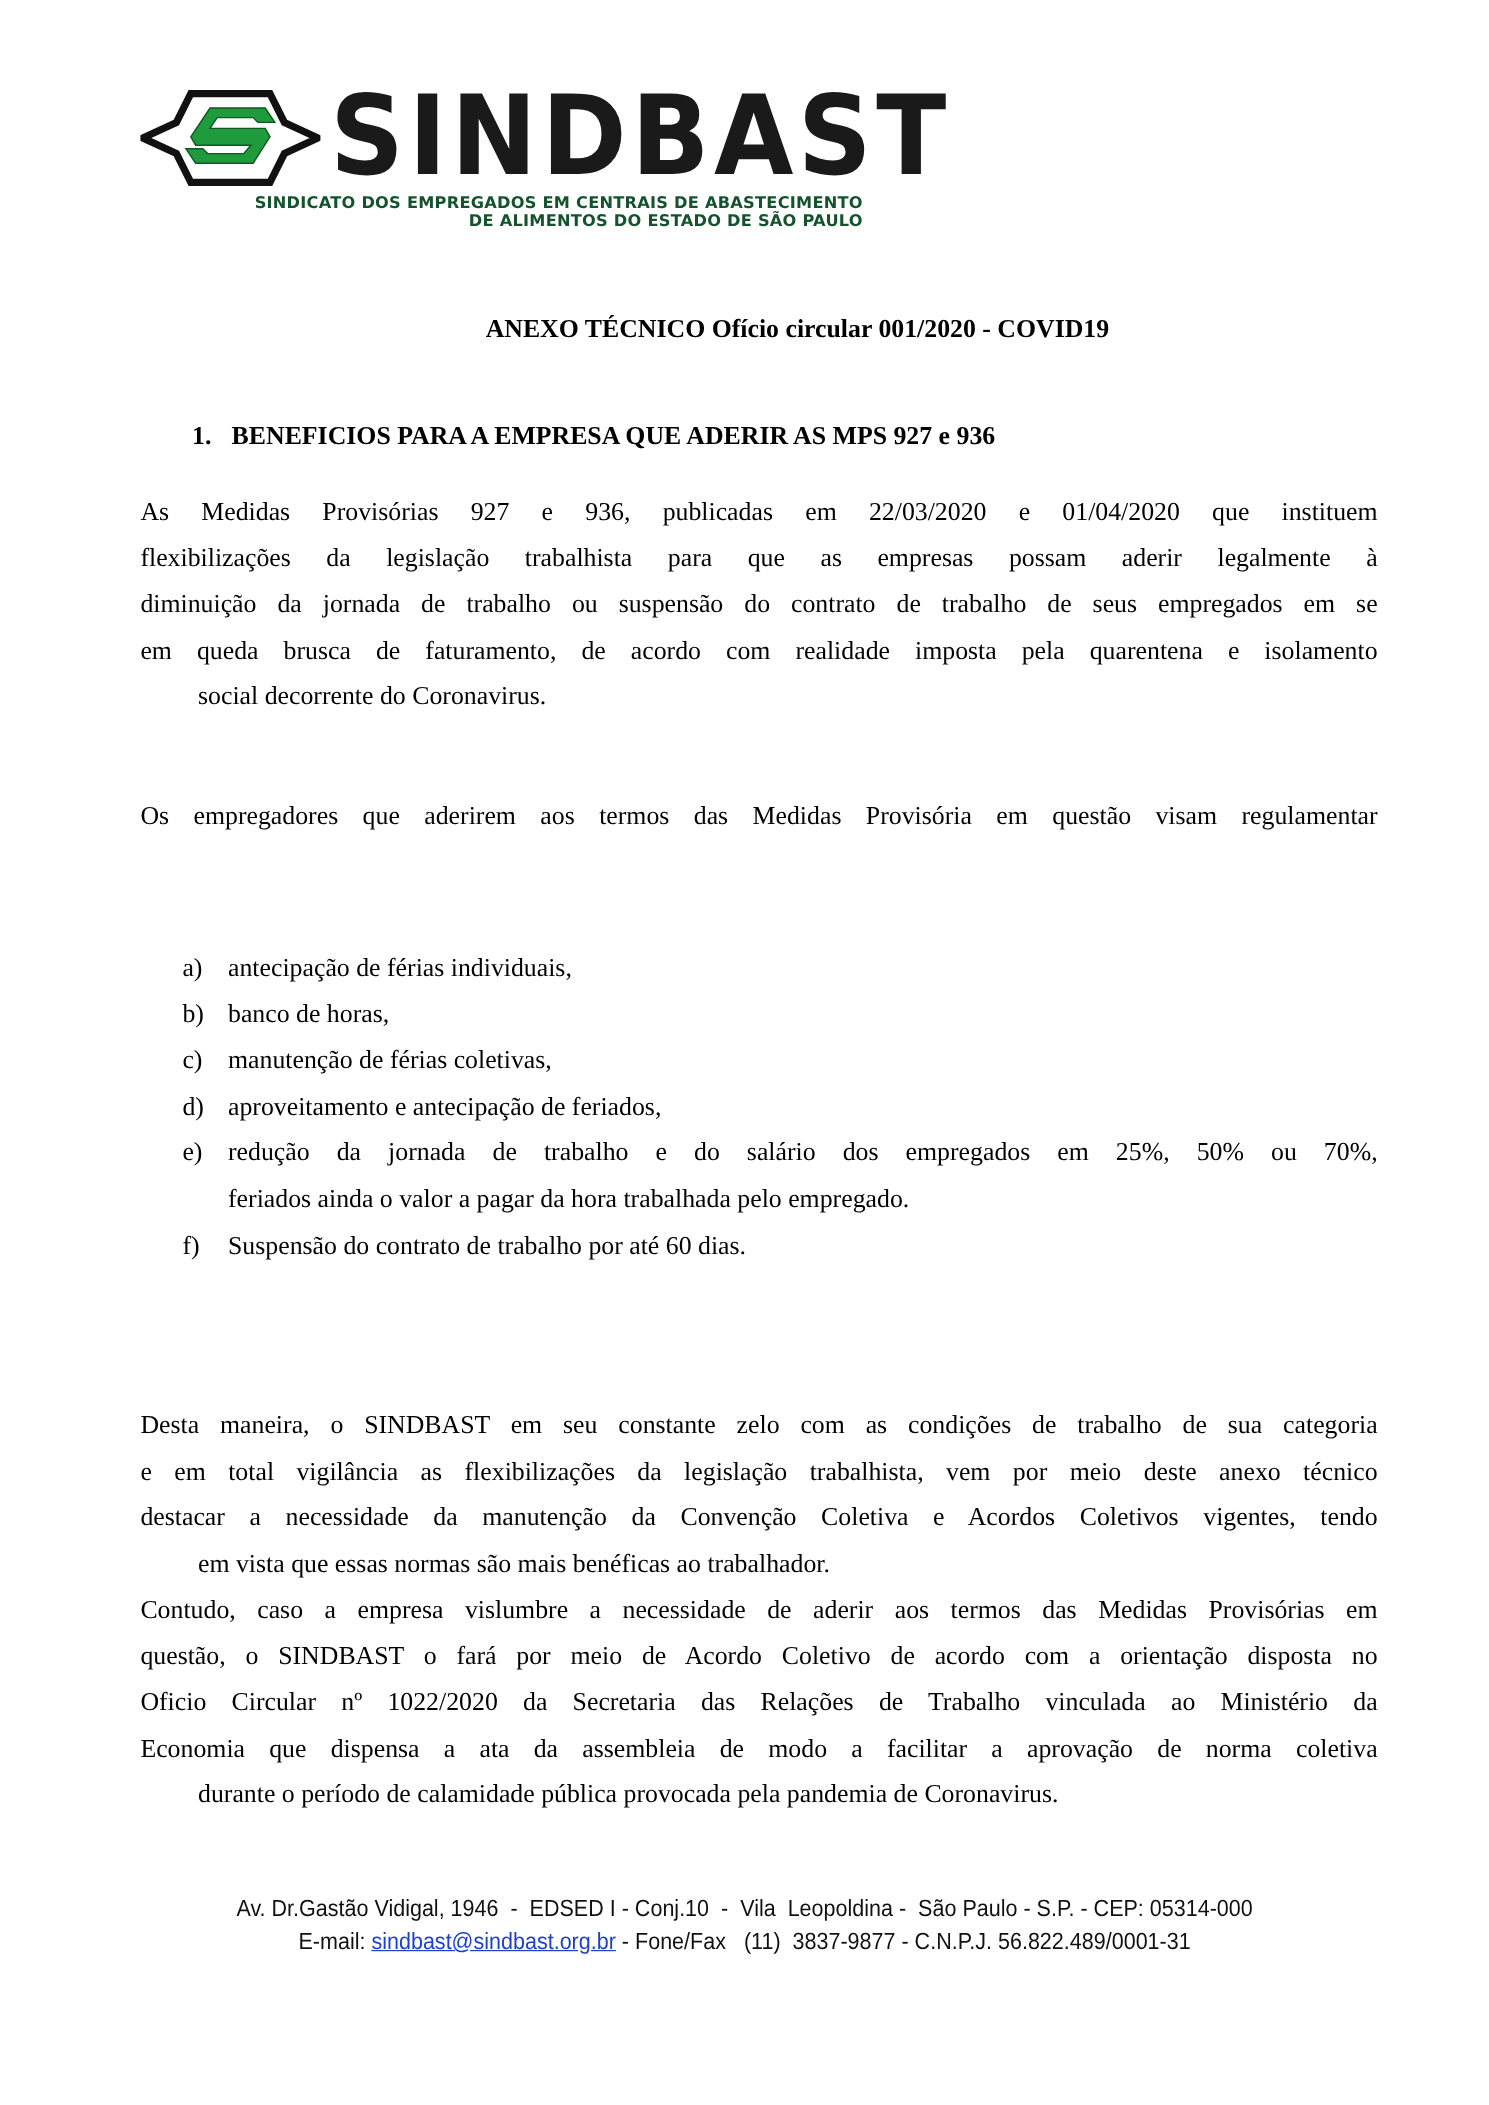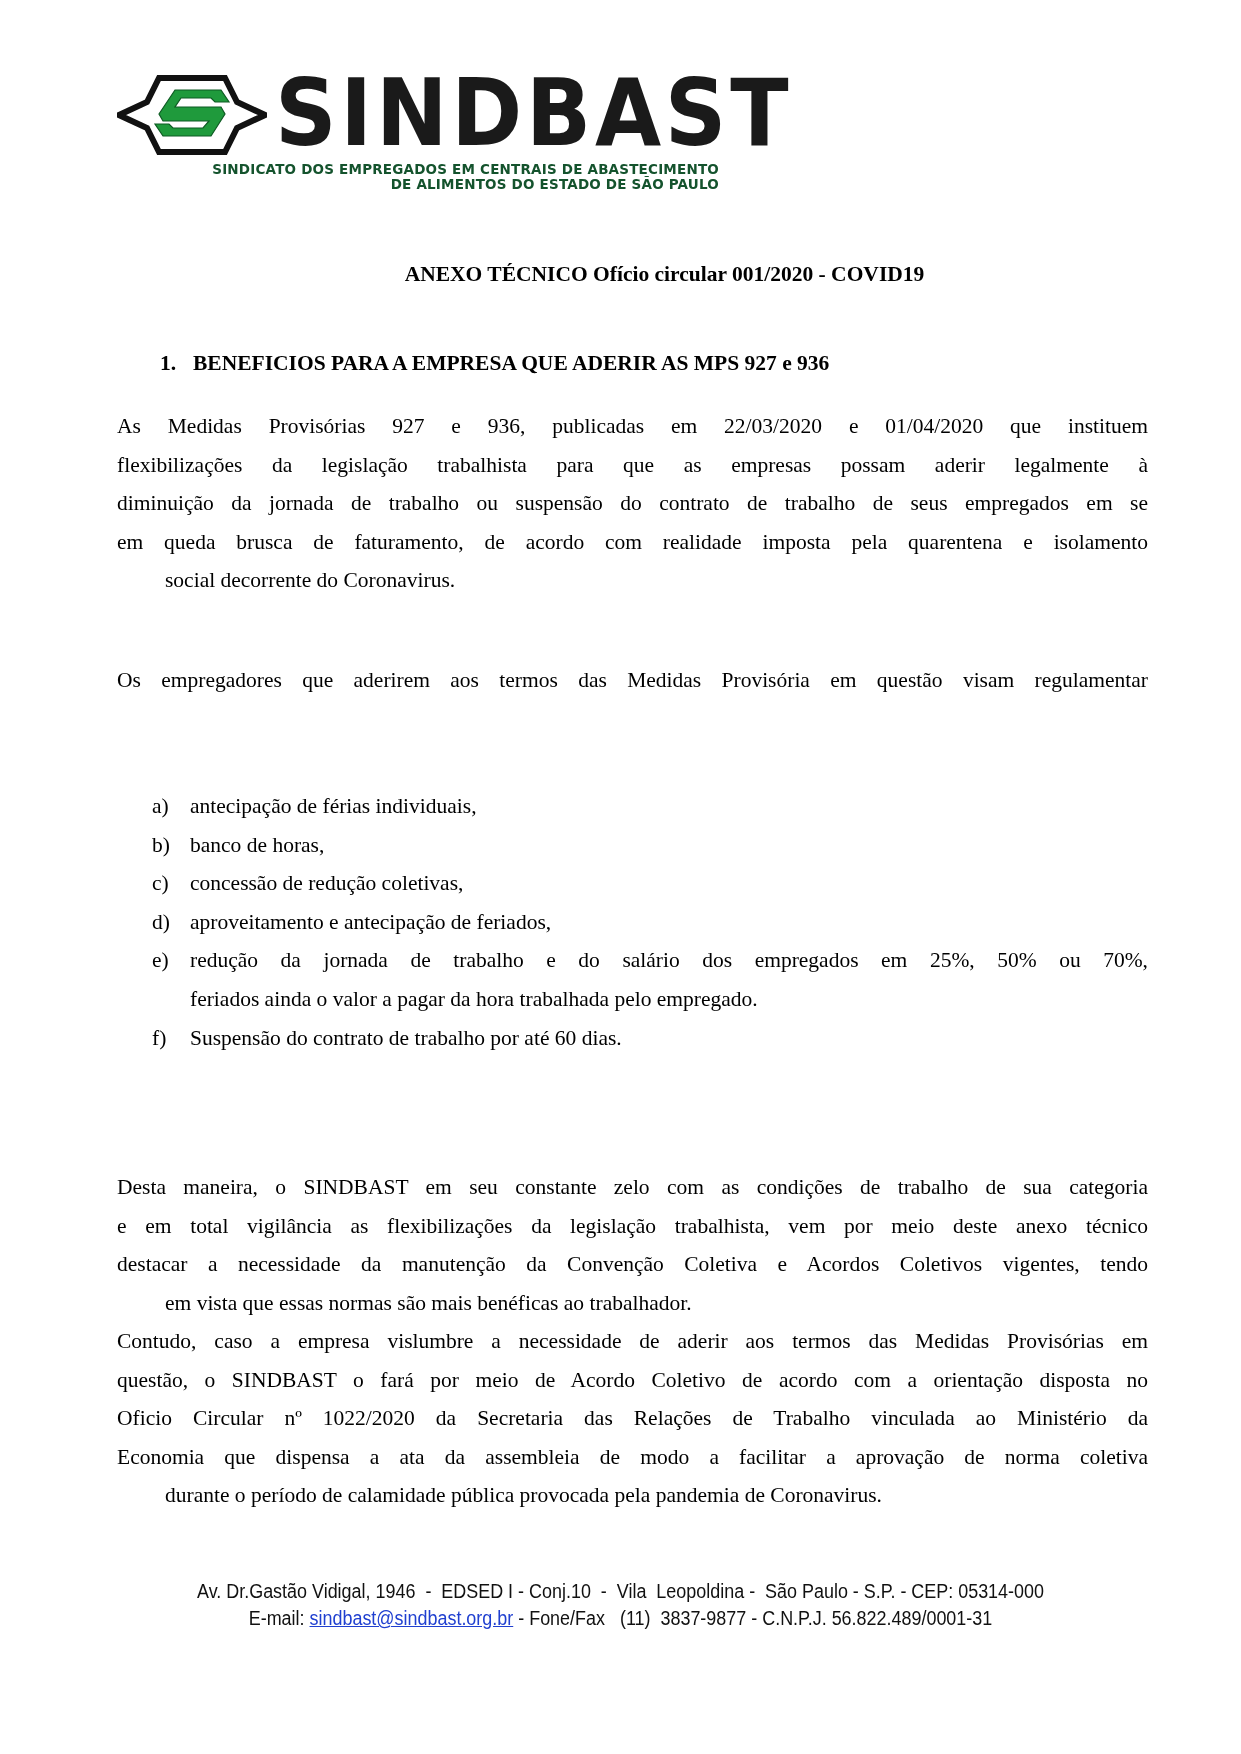--- a/index.html
+++ b/index.html
@@ -77,21 +77,21 @@
     <div class="li">
       <span class="marker">a)</span>
       <span class="text">antecipação de férias individuais,</span>
     </div>
     <div class="li">
       <span class="marker">b)</span>
       <span class="text">banco de horas,</span>
     </div>
     <div class="li">
       <span class="marker">c)</span>
-      <span class="text">concessão de redução coletivas,</span>
+      <span class="text">manutenção de férias coletivas,</span>
     </div>
     <div class="li">
       <span class="marker">d)</span>
       <span class="text">aproveitamento e antecipação de feriados,</span>
     </div>
     <div class="li">
       <span class="marker">e)</span>
       <span class="text justify">redução da jornada de trabalho e do salário dos empregados em 25%, 50% ou 70%,</span>
     </div>
     <div class="li">

